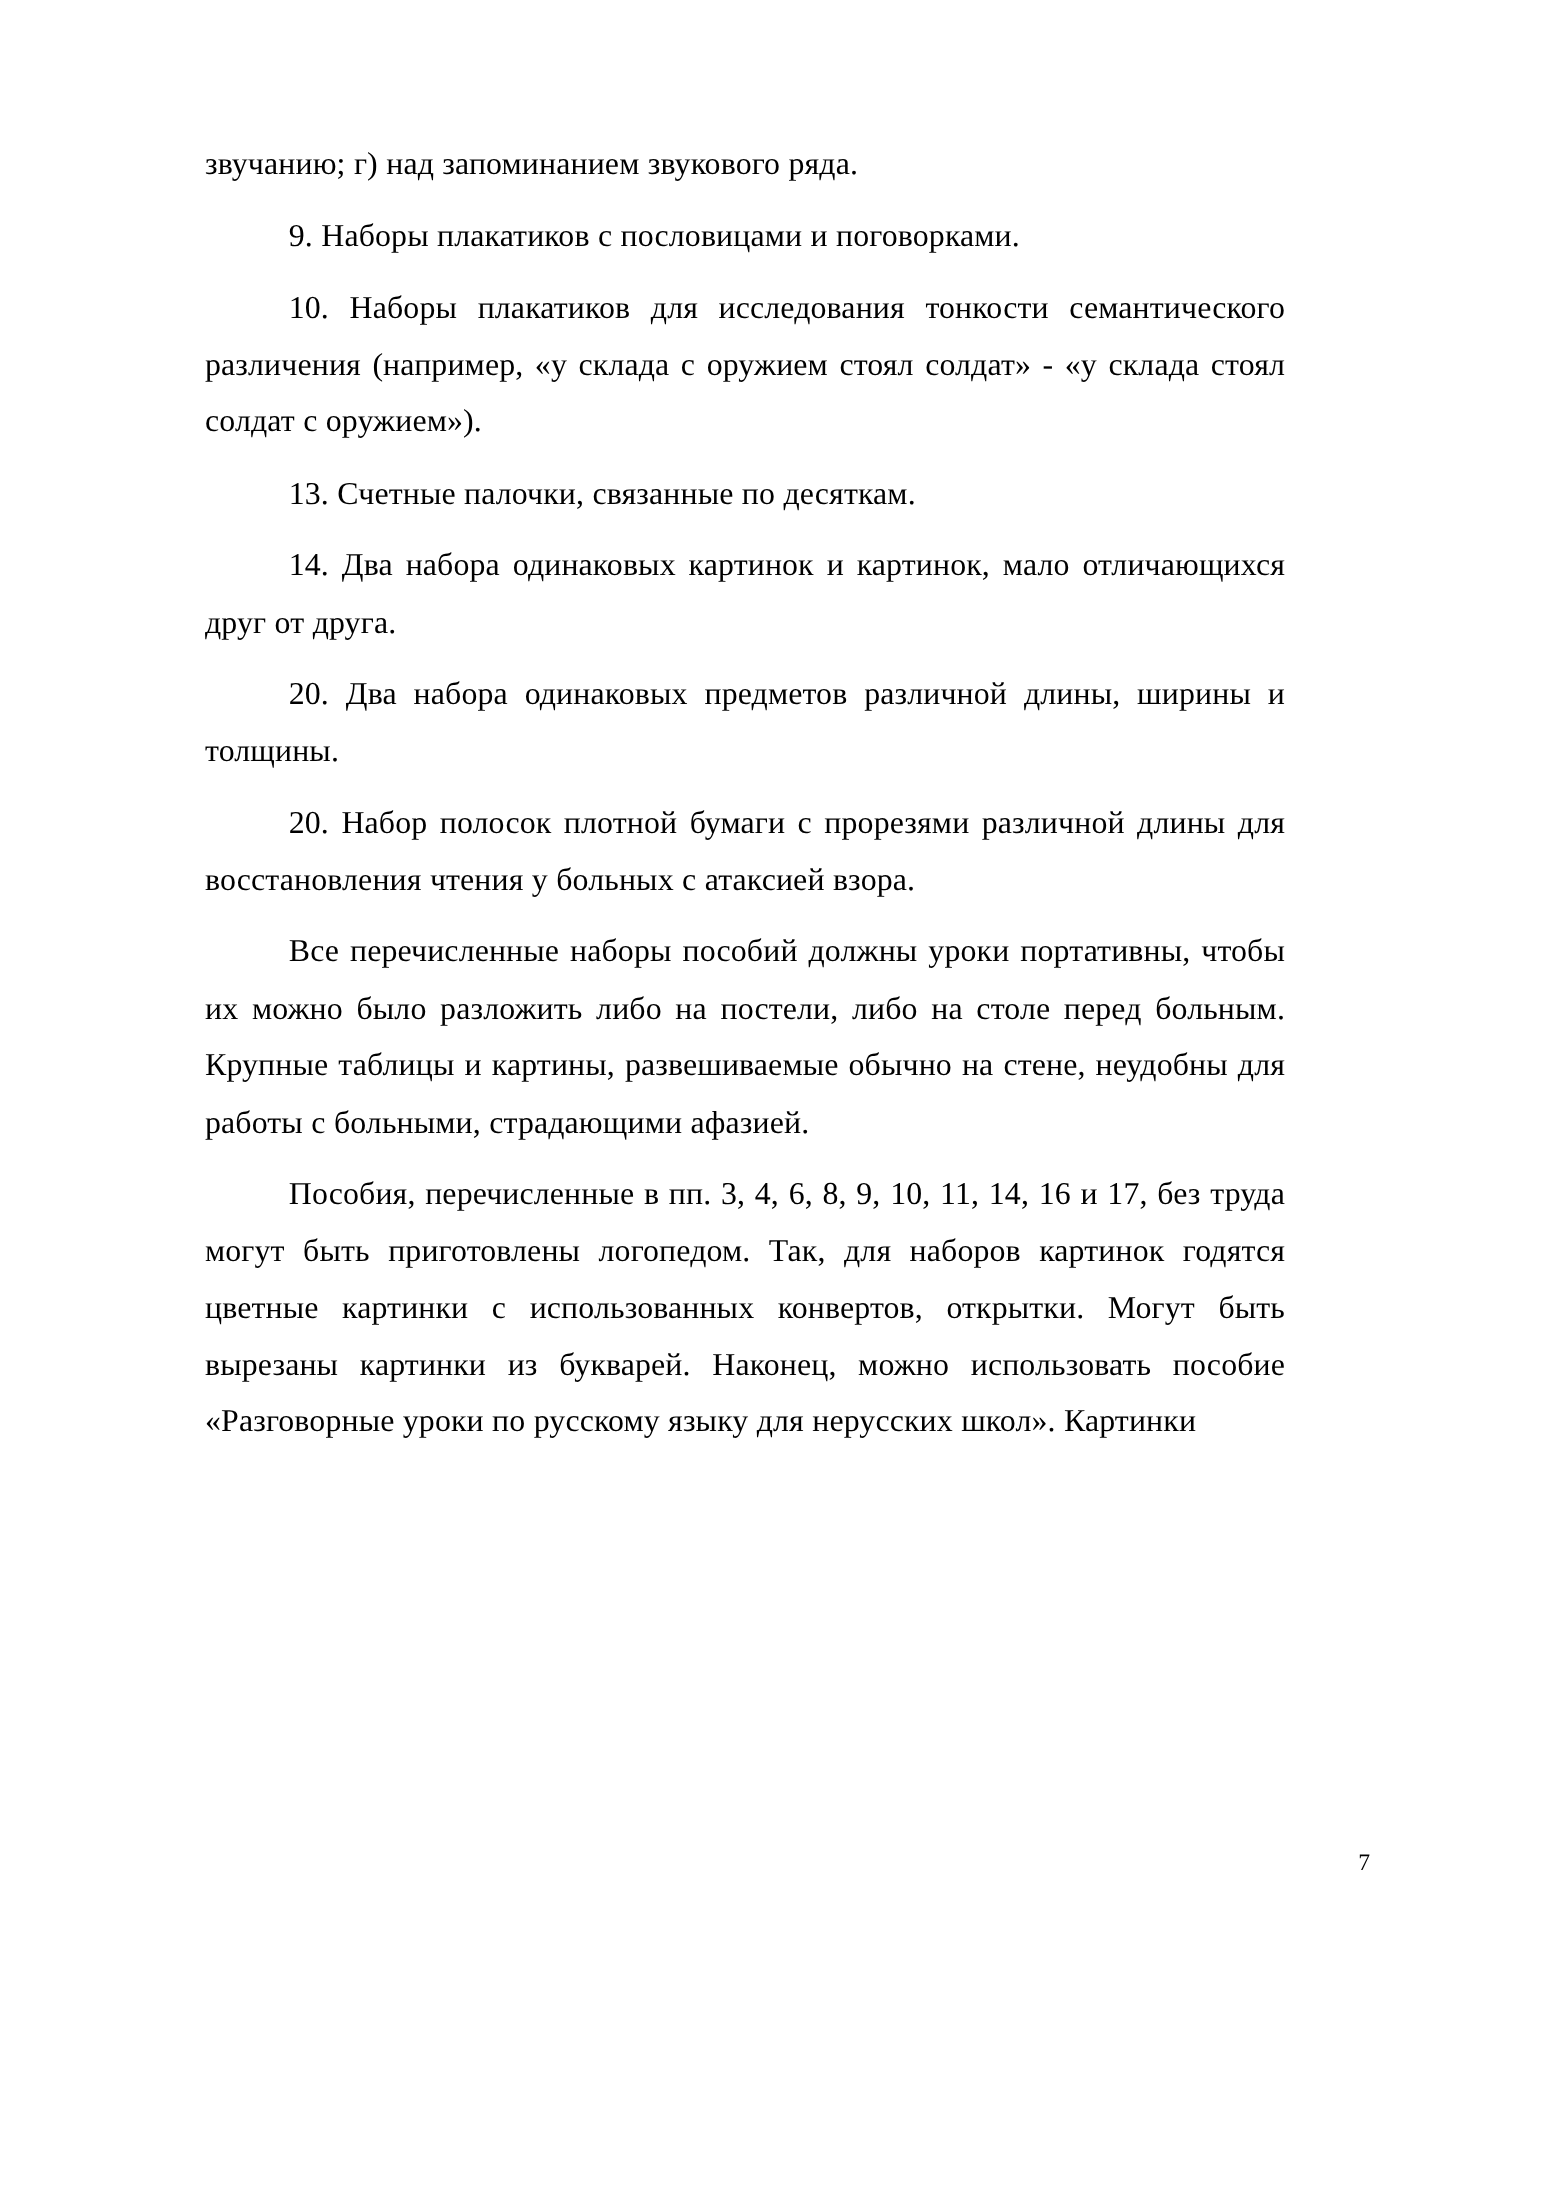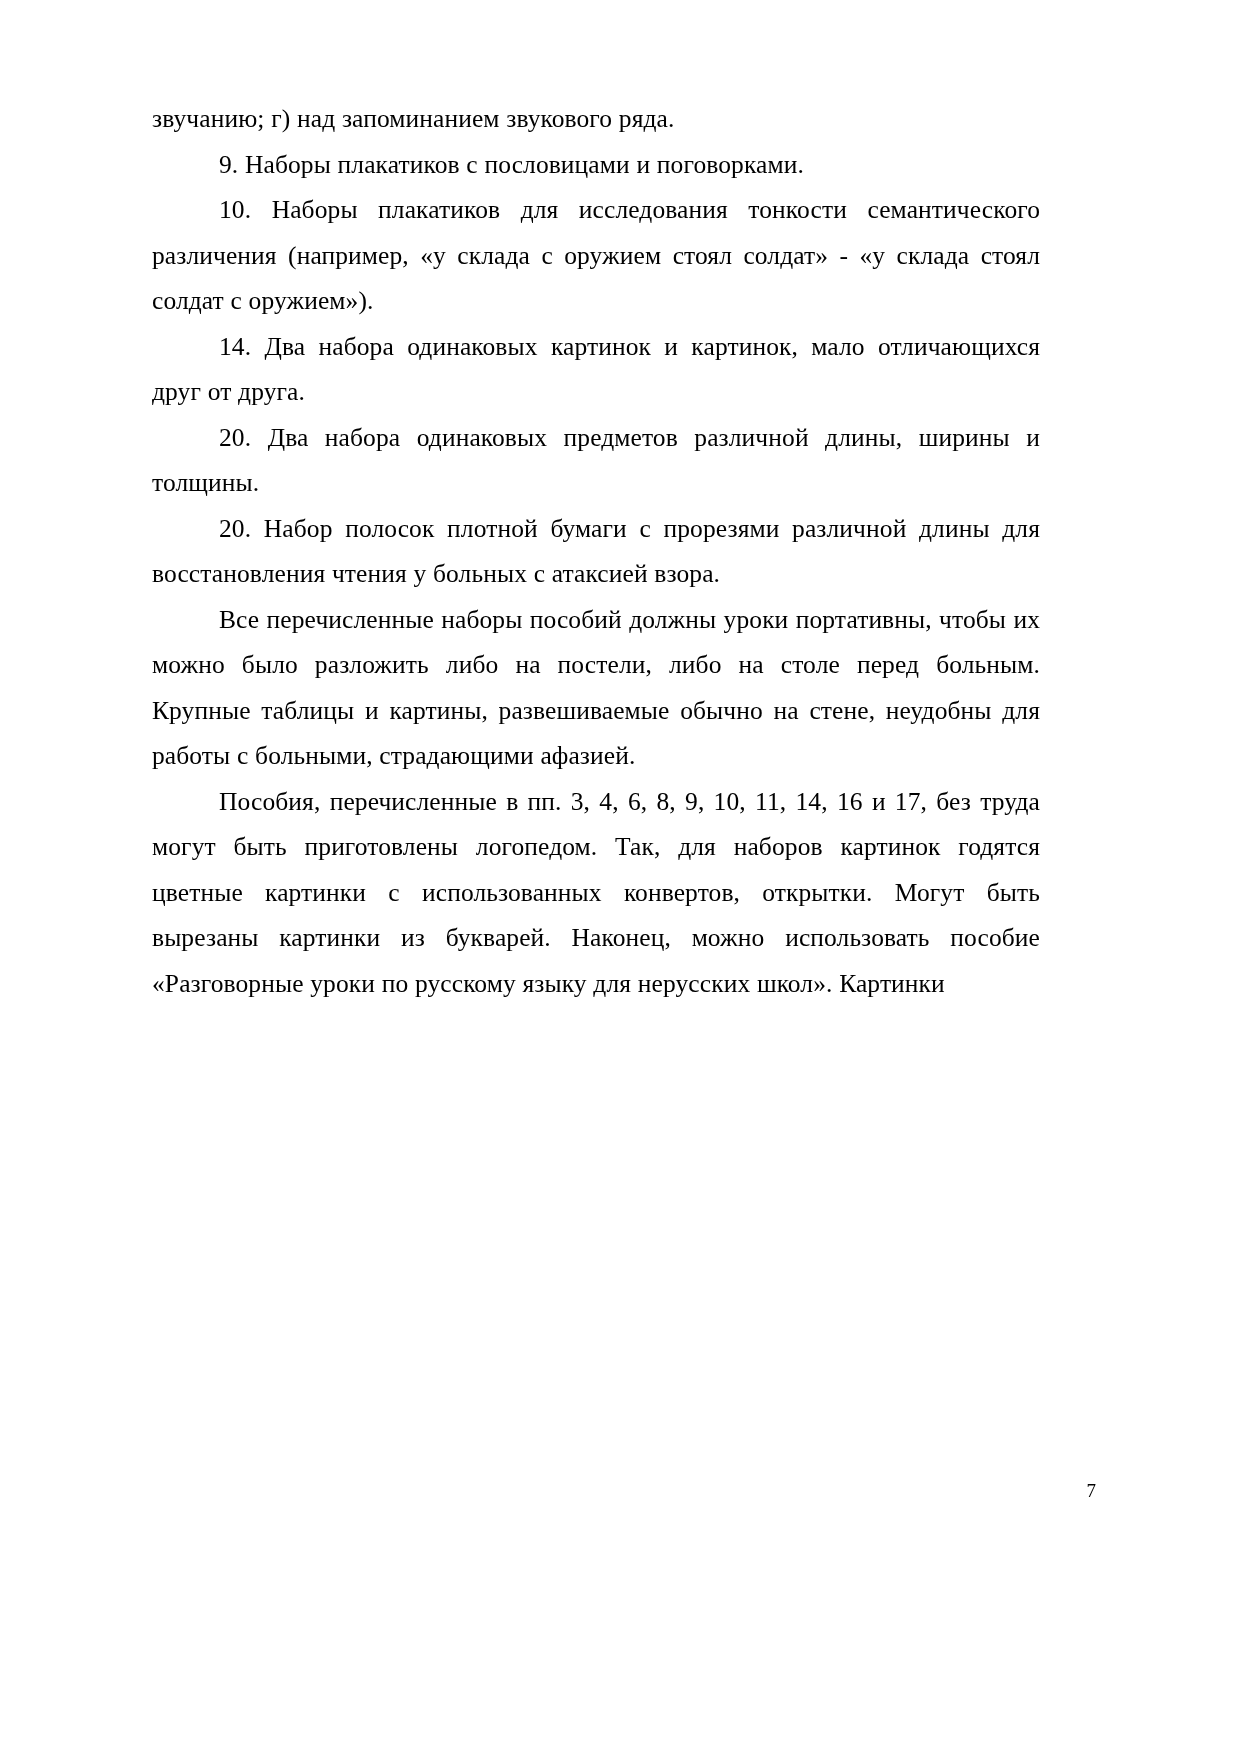--- a/index.html
+++ b/index.html
@@ -19,21 +19,21 @@
     background: #ffffff;
     overflow: hidden;
   }
   #content {
     position: absolute;
     left: 152px;
     top: 96px;
     width: 888px;
   }
   .para {
-    margin: 0;
+    margin: 12px;
     text-align: justify;
     text-justify: inter-word;
     font-size: 25.5px;
     line-height: 45.5px;
     letter-spacing: 0.1px;
     word-spacing: 0.2px;
     hyphens: none;
     -webkit-hyphens: none;
   }
   .para.cont { text-indent: 0; }
@@ -57,20 +57,21 @@
   <div id="content">
 
     <p class="para cont">звучанию; г) над запоминанием звукового ряда.</p>
 
     <p class="para indent">9. Наборы плакатиков с пословицами и поговорками.</p>
 
     <p class="para indent">10. Наборы плакатиков для исследования тонкости семантического различения (например, «у склада с оружием стоял солдат» - «у склада стоял солдат с оружием»).</p>
 
 
 
+    <p class="para indent">13. Счетные палочки, связанные по десяткам.</p>
 
     <p class="para indent">14. Два набора одинаковых картинок и картинок, мало отличающихся друг от друга.</p>
 
     <p class="para indent">20. Два набора одинаковых предметов различной длины, ширины и толщины.</p>
 
 
     <p class="para indent">20. Набор полосок плотной бумаги с прорезями различной длины для восстановления чтения у больных с атаксией взора.</p>
 
 
     <p class="para indent">Все перечисленные наборы пособий должны уроки портативны, чтобы их можно было разложить либо на постели, либо на столе перед больным. Крупные таблицы и картины, развешиваемые обычно на стене, неудобны для работы с больными, страдающими афазией.</p>

